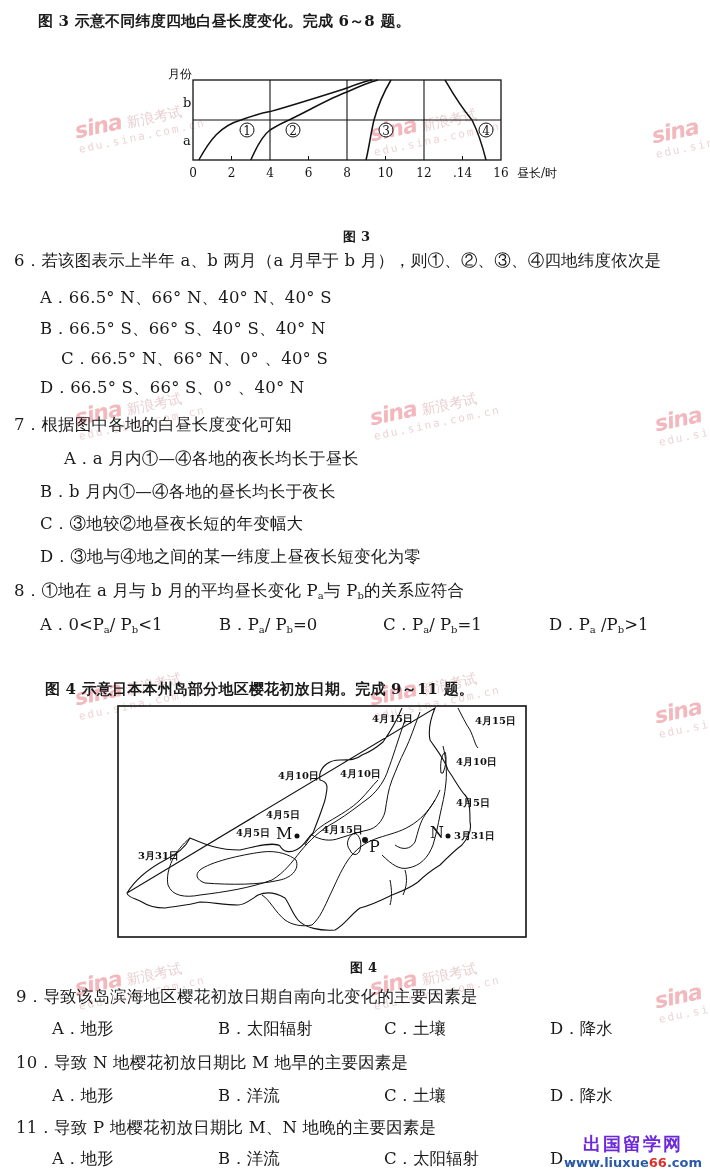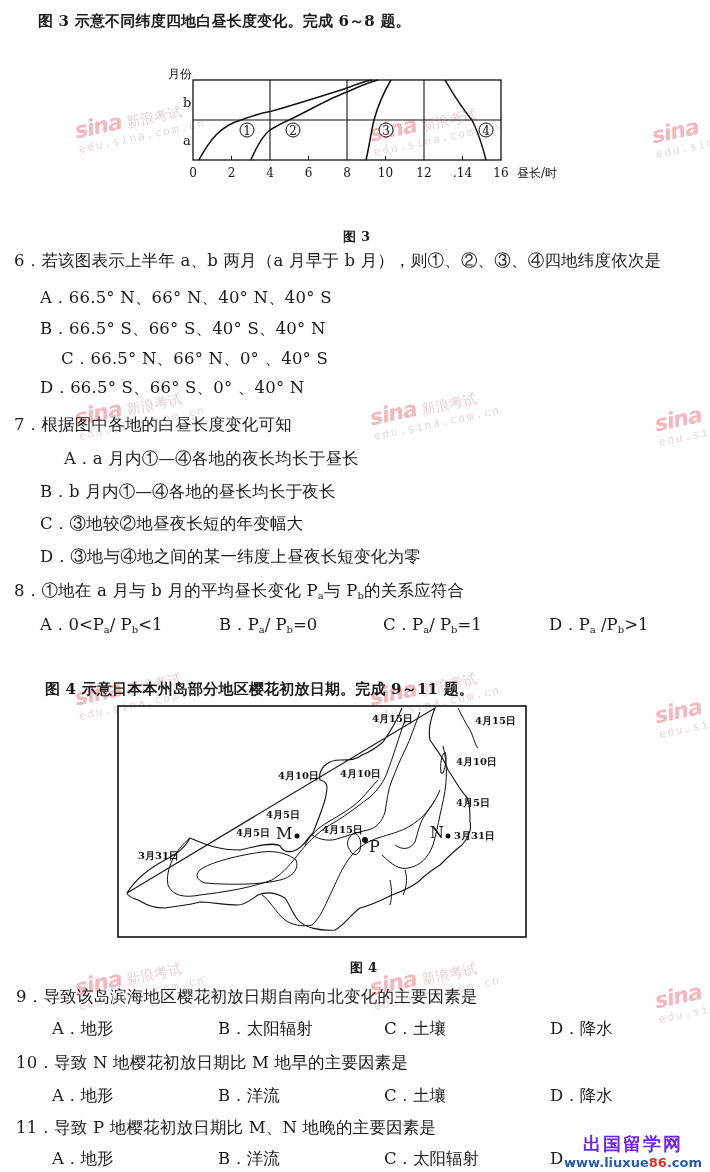--- a/index.html
+++ b/index.html
@@ -217,14 +217,14 @@
 <div class="opt" style="left:550px;top:1085px;">D．降水</div>
 
 <div class="line" style="left:16px;top:1117px;">11．导致 P 地樱花初放日期比 M、N 地晚的主要因素是</div>
 <div class="opt" style="left:52px;top:1148px;">A．地形</div>
 <div class="opt" style="left:218px;top:1148px;">B．洋流</div>
 <div class="opt" style="left:384px;top:1148px;">C．太阳辐射</div>
 <div class="opt" style="left:550px;top:1148px;">D．</div>
 
 <div class="logo">
   <div class="cn">出国留学网</div>
-  <div class="url"><span>www.liuxue</span><span class="hl">86</span><span>.com</span></div>
+  <div class="url"><span>www.liuxue</span><span class="hl">66</span><span>.com</span></div>
 </div>
 
 </body></html>

